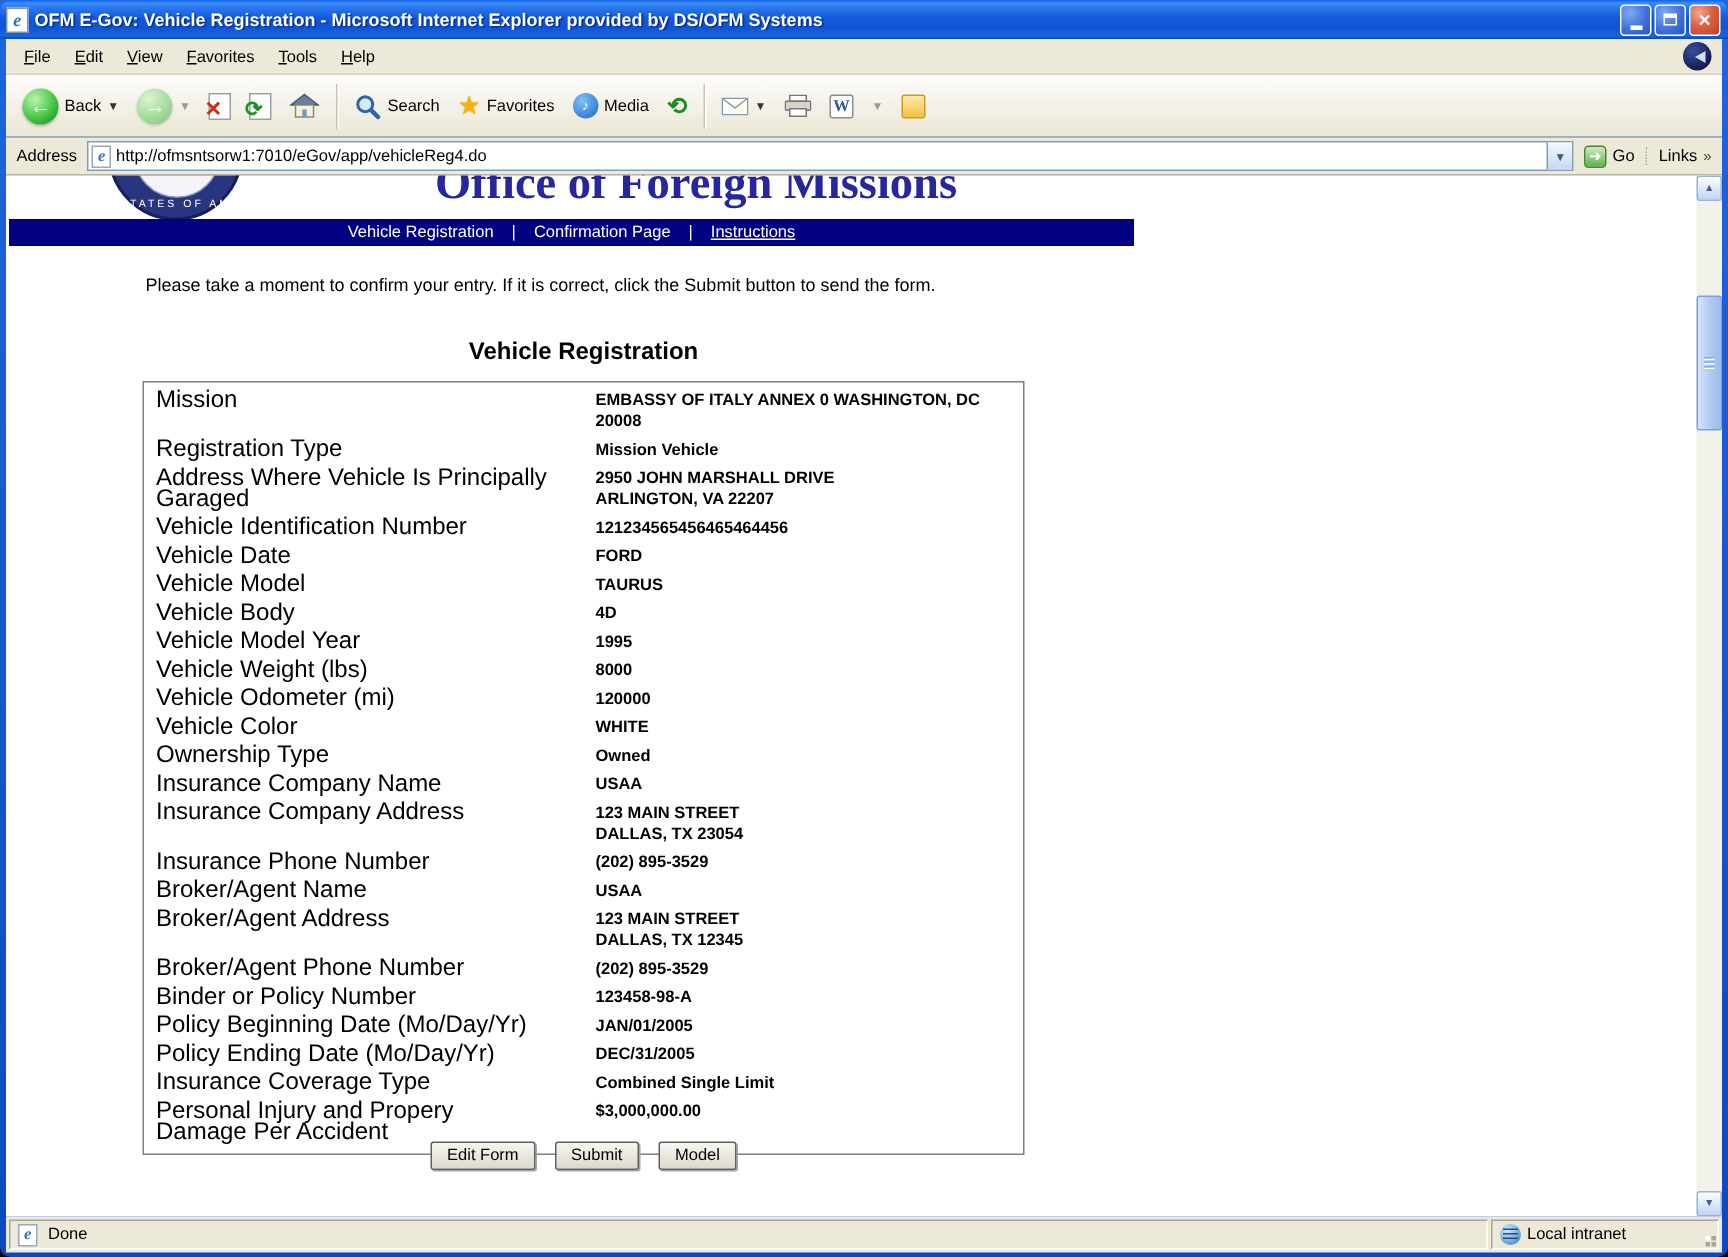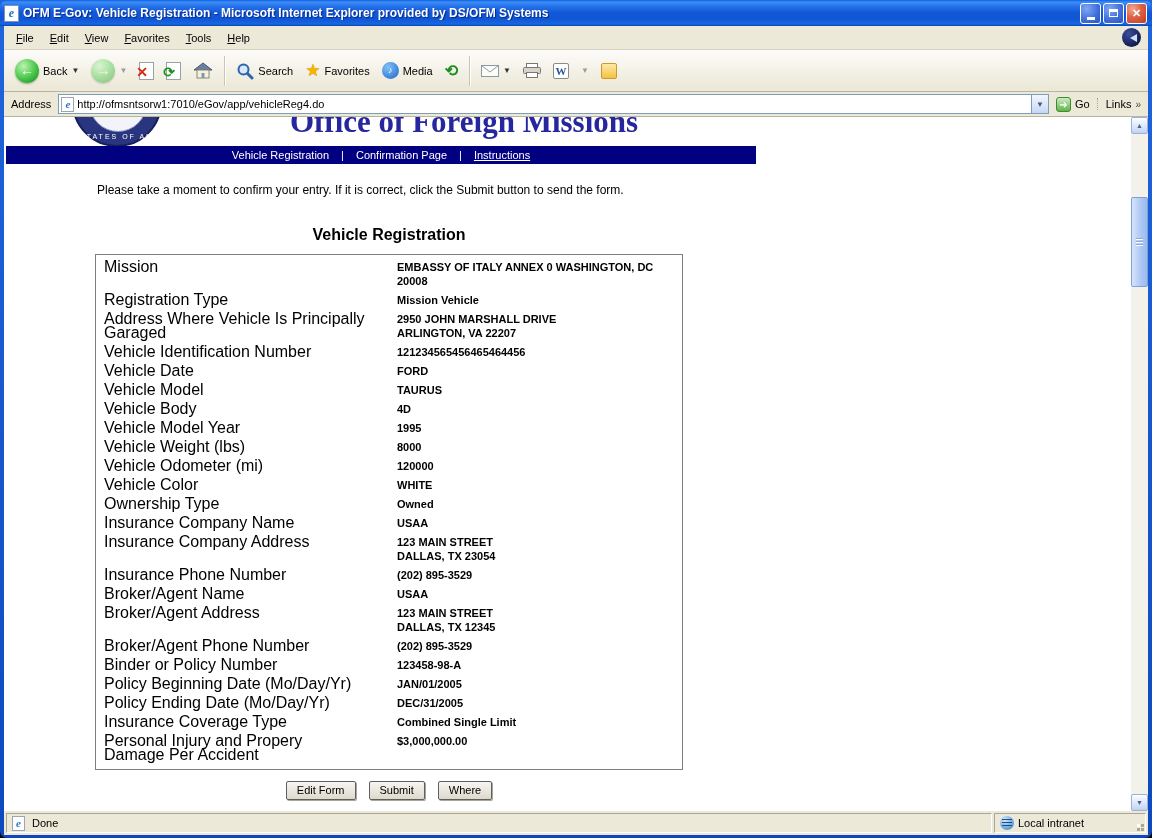--- a/index.html
+++ b/index.html
@@ -79,21 +79,21 @@
   .pagenav{ position:absolute; left:2px; top:29px; width:750px; height:18px; background:#000080; color:#fff;
     font-size:11px; display:flex; align-items:center; justify-content:center; gap:12px; }
   .nav-sep{ color:#fff; }
   .nav-link{ text-decoration:underline; cursor:pointer; }
   .instruction{ position:absolute; left:93px; top:66px; font-size:12px; color:#000; }
   .page-heading{ position:absolute; left:91px; top:109px; width:588px; text-align:center; font-size:16px; font-weight:bold; }
   .confirm-table{ position:absolute; left:91px; top:137px; width:588px; border:1px solid #7F7F7F; background:#fff; padding:3px 0 4px; }
   .trow{ display:flex; padding:2px 8px 3px; line-height:14px; }
   .tlabel{ width:288px; flex:none; font-size:16px; white-space:pre-line; }
   .tvalue{ flex:1; font-size:11px; font-weight:bold; white-space:pre-line; padding-left:5px; }
-  .form-buttons{ position:absolute; left:91px; top:664px; width:588px; display:flex; justify-content:center; gap:13px; }
+  .form-buttons{ position:absolute; left:91px; top:644px; width:588px; display:flex; justify-content:center; gap:13px; }
   .xp-btn{ font-family:"Liberation Sans",sans-serif; font-size:11px; padding:2px 10px 3px; cursor:pointer;
     background:linear-gradient(180deg,#F6F5F1,#DDD9CC); border:1px solid #5F5F5F; border-radius:2px; box-shadow:1px 1px 0 #A8A69A; }
 
   
   .vscroll{ position:absolute; right:0; top:0; width:17px; height:100%; background:#F2F1EA; }
   .sb-btn{ position:absolute; left:0; width:17px; height:17px; border:1px solid #98B1DE; border-radius:2px;
     background:linear-gradient(180deg,#FDFEFF,#D3E0F7 70%,#C0D2F1); color:#4A618F; font-size:7px;
     display:flex; align-items:center; justify-content:center; }
   .sb-up{ top:0; } .sb-down{ bottom:0; }
   .sb-thumb{ position:absolute; left:0; top:80px; width:17px; height:90px; border:1px solid #7DA0DC; border-radius:2px;
@@ -343,21 +343,21 @@
         </div>
         <div class="trow">
           <div class="tlabel">Personal Injury and Propery
 Damage Per Accident</div>
           <div class="tvalue">$3,000,000.00</div>
         </div>
       </div>
     <div class="form-buttons">
         <button class="xp-btn">Edit Form</button>
         <button class="xp-btn">Submit</button>
-        <button class="xp-btn">Where</button>
+        <button class="xp-btn">Model</button>
       </div>
 
     <div class="vscroll">
       <div class="sb-btn sb-up">▲</div>
       <div class="sb-thumb"></div>
       <div class="sb-btn sb-down">▼</div>
     </div>
   </div>
 
   <div class="statusbar">

